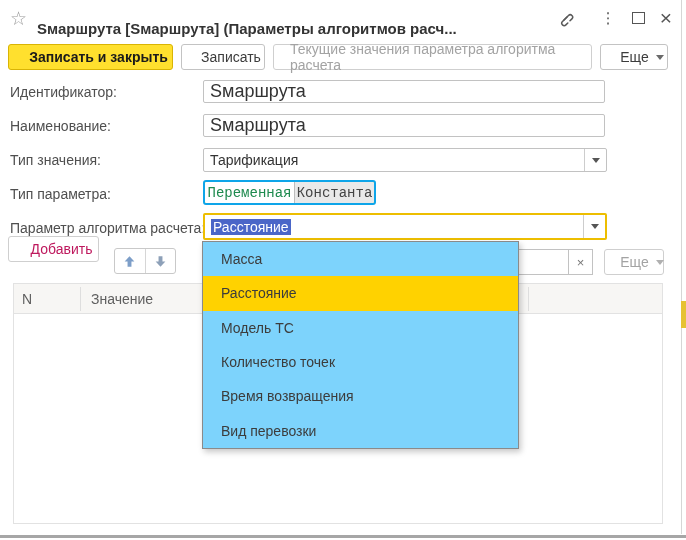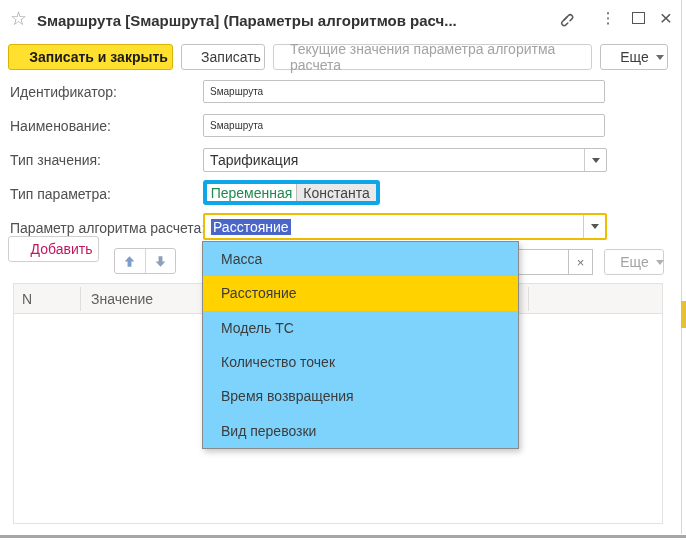--- a/index.html
+++ b/index.html
@@ -3,21 +3,21 @@
 <meta charset="utf-8">
 <style>
   * { margin:0; padding:0; box-sizing:border-box; }
   html,body { background:#fff; }
   body { font-family:"Liberation Sans", sans-serif; color:#404040; }
   .window { position:relative; width:686px; height:540px; background:#fff; overflow:hidden; }
 
   
   .titlebar { position:absolute; left:0; top:0; width:686px; height:38px; background:#fff; }
   .star { position:absolute; left:10px; top:7px; font-size:19px; color:#9a9a9a; }
-  .title { position:absolute; left:37px; top:12px; font-size:15px; font-weight:bold; color:#333; white-space:nowrap; }
+  .title { position:absolute; left:37px; top:20px; font-size:15px; font-weight:bold; color:#333; white-space:nowrap; }
   .tb-icon { position:absolute; top:6px; width:24px; height:24px; display:flex; align-items:center; justify-content:center; color:#555; cursor:pointer; }
   .icon-link { left:553px; }
   .icon-kebab { left:596px; font-size:15px; letter-spacing:0; color:#555; }
   .icon-max { left:626px; }
   .icon-max .sq { width:13px; height:12px; border:1.6px solid #555; }
   .icon-close { left:654px; font-size:21px; color:#555; }
 
   
   .btn { position:absolute; height:26px; border:1px solid #c3c3c3; border-radius:3px; background:#fff;
          font-size:14px; color:#3c3c3c; display:flex; align-items:center; justify-content:center; cursor:pointer;padding-left:16px; }
@@ -25,30 +25,30 @@
   .btn-save { left:181px; top:44px; width:84px; }
   .btn-current { left:273px; top:44px; width:319px; color:#a3a3a3; border-color:#cfcfcf; }
   .btn-more-top { left:600px; top:44px; width:68px; }
   .caret { display:inline-block; width:0; height:0; border-left:4px solid transparent; border-right:4px solid transparent;
            border-top:5px solid #6a6a6a; margin-left:7px; }
   .caret.dis { border-top-color:#b0b0b0; }
 
   
   .flabel { position:absolute; left:10px; font-size:14px; color:#4f4f4f; white-space:nowrap; }
   .tinput { position:absolute; left:203px; width:402px; height:23px; border:1px solid #c2c2c2; border-radius:2px;
-            font-family:"Liberation Sans",sans-serif; font-size:10px; color:#333; padding:0 6px; background:#fff; }
+            font-family:"Liberation Sans",sans-serif; font-size:18px; color:#333; padding:0 6px; background:#fff; }
   .combo { position:absolute; left:203px; width:404px; height:24px; border:1px solid #c2c2c2; border-radius:2px;
            background:#fff; display:flex; align-items:center; }
   .combo .val { flex:1; font-size:14px; color:#333; padding-left:6px; white-space:nowrap; overflow:hidden; }
   .combo .arrow-seg { width:22px; align-self:stretch; border-left:1px solid #cdcdcd; display:flex; align-items:center; justify-content:center; cursor:pointer; }
   .combo .arrow-seg .tri { width:0; height:0; border-left:4px solid transparent; border-right:4px solid transparent; border-top:5px solid #555; }
   .combo.focused { border:2px solid #edbe00; height:27px; }
   .sel-text { background:#4a66c8; color:#fff; padding:1px 2px; }
 
-  .toggle { position:absolute; left:203px; top:180px; height:25px; display:flex; border:4px solid #0ea5e9; border-radius:3px; overflow:hidden; background:#84cc16; }
+  .toggle { position:absolute; left:203px; top:180px; height:25px; display:flex; border:2px solid #0ea5e9; border-radius:3px; overflow:hidden; background:#84cc16;font-family:Liberation Mono, monospace; }
   .tg-opt { display:flex; align-items:center; justify-content:center; font-size:14px; cursor:pointer; }
   .tg-on  { width:90px; background:#fff; color:#1e8a4e; border-right:1px solid #bdbdbd; }
   .tg-off { width:79px; background:#e9e9e9; color:#444; }
 
   
   .btn-add { left:8px; top:236px; width:91px; color:#be185d; border-color:#cfcfcf; }
   .arrow-group { position:absolute; left:114px; top:248px; width:62px; height:26px; border:1px solid #c9c9c9; border-radius:3px; display:flex; background:#fff; }
   .arrow-btn { flex:1; display:flex; align-items:center; justify-content:center; cursor:pointer; }
   .arrow-btn + .arrow-btn { border-left:1px solid #d6d6d6; }
   .search-wrap { position:absolute; left:470px; top:249px; height:26px; display:flex; }

